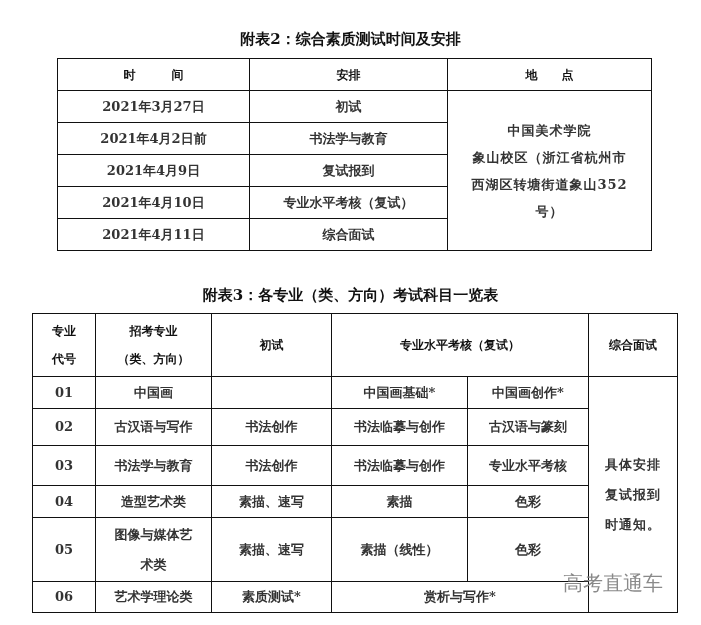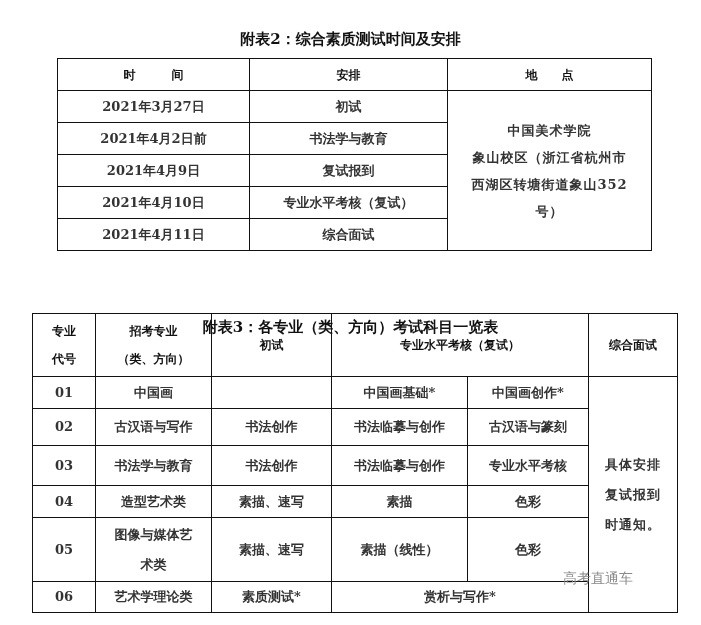--- a/index.html
+++ b/index.html
@@ -16,21 +16,21 @@
   table { border-collapse: collapse; position: absolute; table-layout: fixed; }
   td, th {
     border: 1.5px solid #111; text-align: center; vertical-align: middle;
     padding: 0; font-size: 13px; color: #333; font-weight: bold;
     line-height: 1.5;
   }
   th { font-weight: bold; color: #111; font-size: 12px; }
   .loc { line-height: 27px; letter-spacing: 1px; padding: 0 6px; }
   .note { letter-spacing: 1px; line-height: 30px; }
   .watermark {
-    position: absolute; left: 563px; top: 570px; font-size: 14px;
+    position: absolute; left: 563px; top: 570px; font-size: 20px;
     color: #8a8a8a; font-family: "DejaVu Sans", sans-serif; letter-spacing: 0px;
   }
   .hdr2 { line-height: 28px; }
 </style>
 </head>
 <body>
 
 <div class="title" style="top:30px;">附表2：综合素质测试时间及安排</div>
 
 <table style="left:57px; top:58px; width:594px;">
@@ -67,21 +67,21 @@
     <td>2021年4月10日</td>
     <td>专业水平考核（复试）</td>
   </tr>
   <tr style="height:32px">
     <td>2021年4月11日</td>
     <td>综合面试</td>
   </tr>
 </tbody>
   </table>
 
-<div class="title" style="top:286px;margin-top:32px;">附表3：各专业（类、方向）考试科目一览表</div>
+<div class="title" style="top:286px;">附表3：各专业（类、方向）考试科目一览表</div>
 
 <table style="left:32px; top:313px; width:645px;">
   <colgroup>
     <col style="width:63px">
       <col style="width:116px">
       <col style="width:120px">
     <col style="width:136px">
       <col style="width:121px">
       <col style="width:89px">
   </colgroup>

